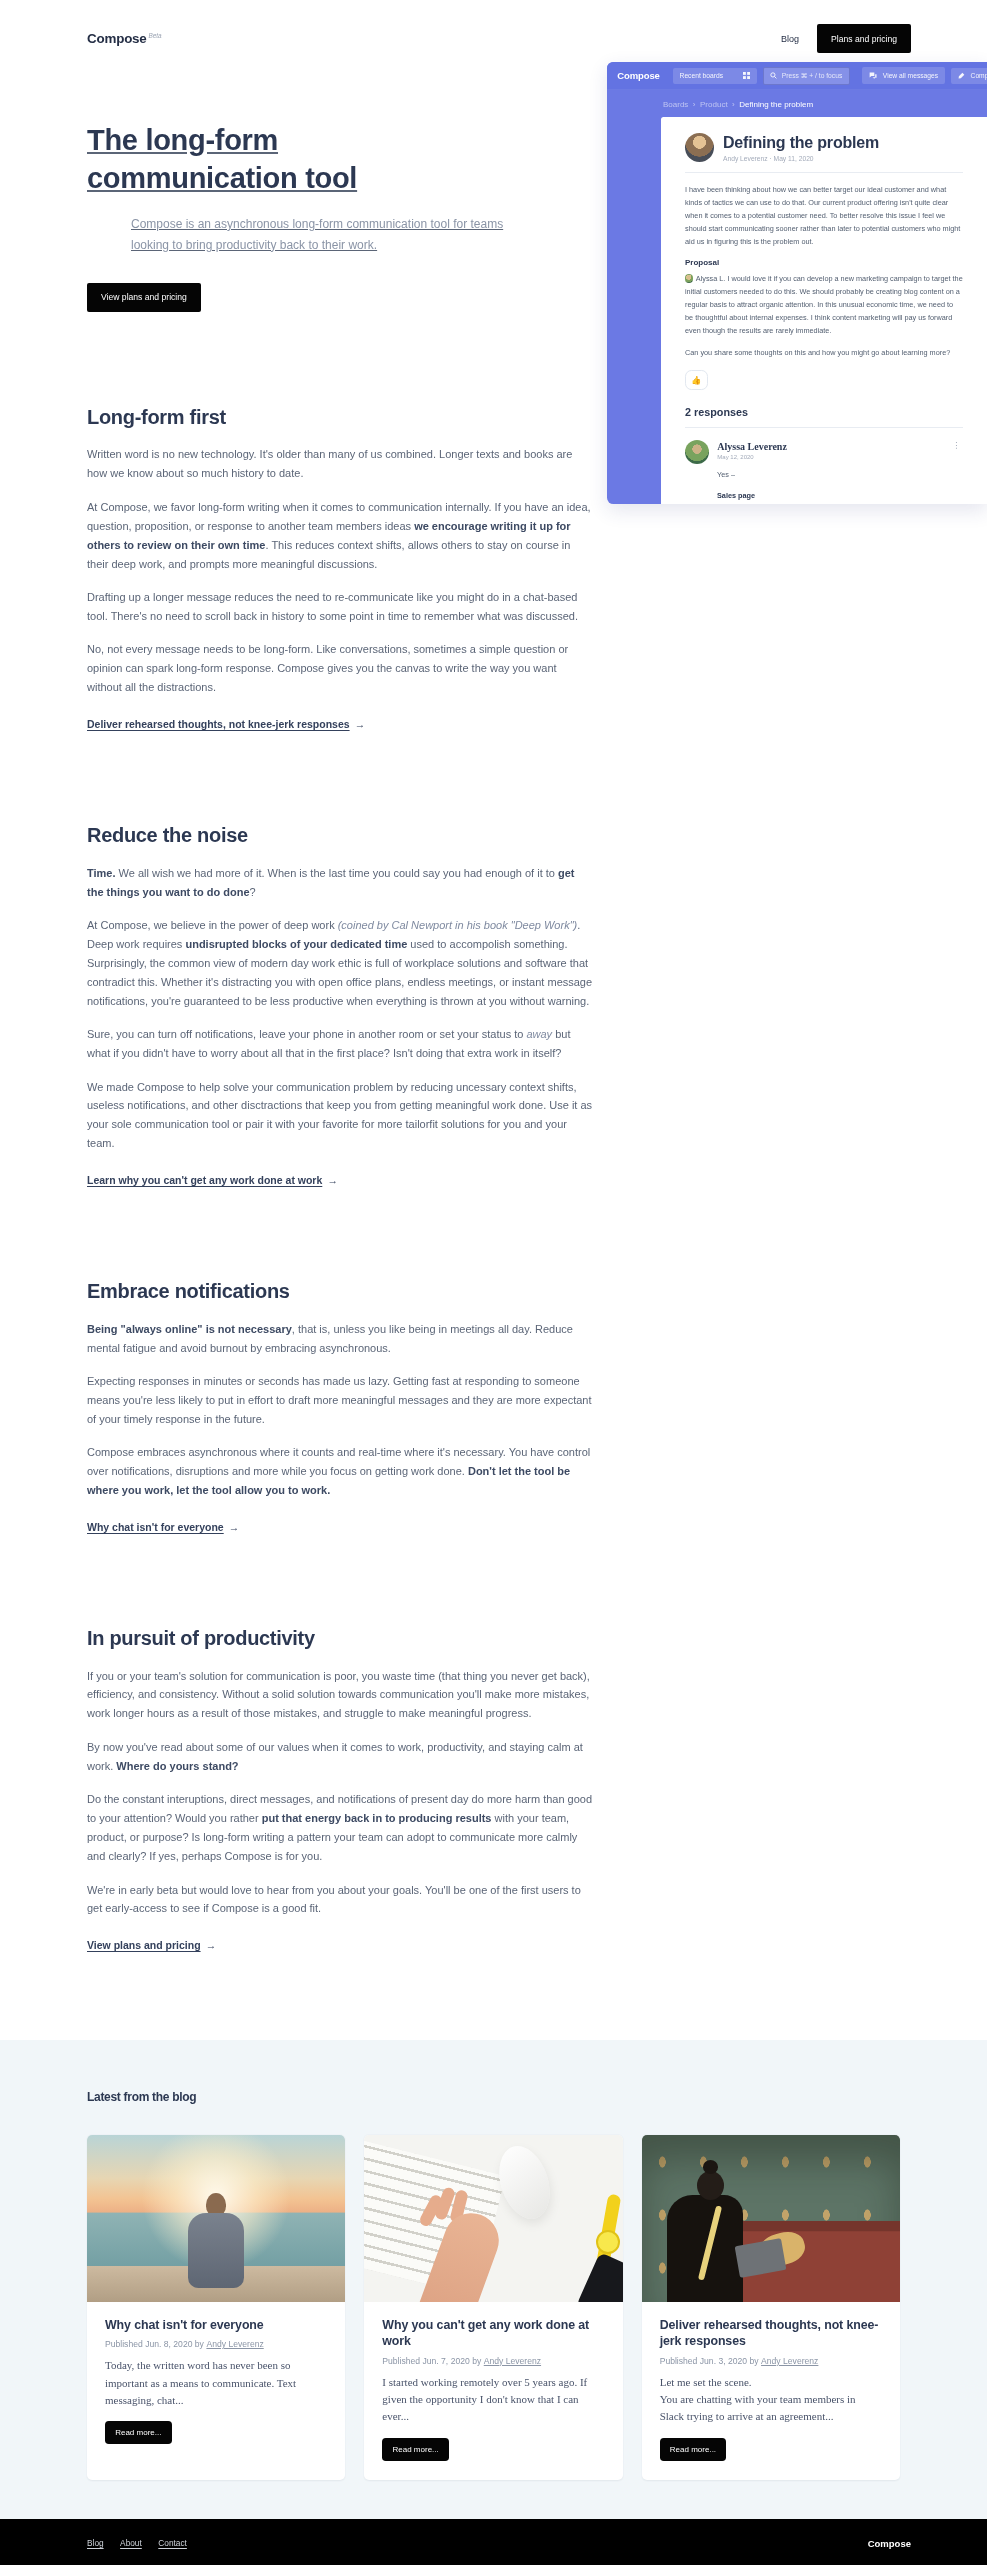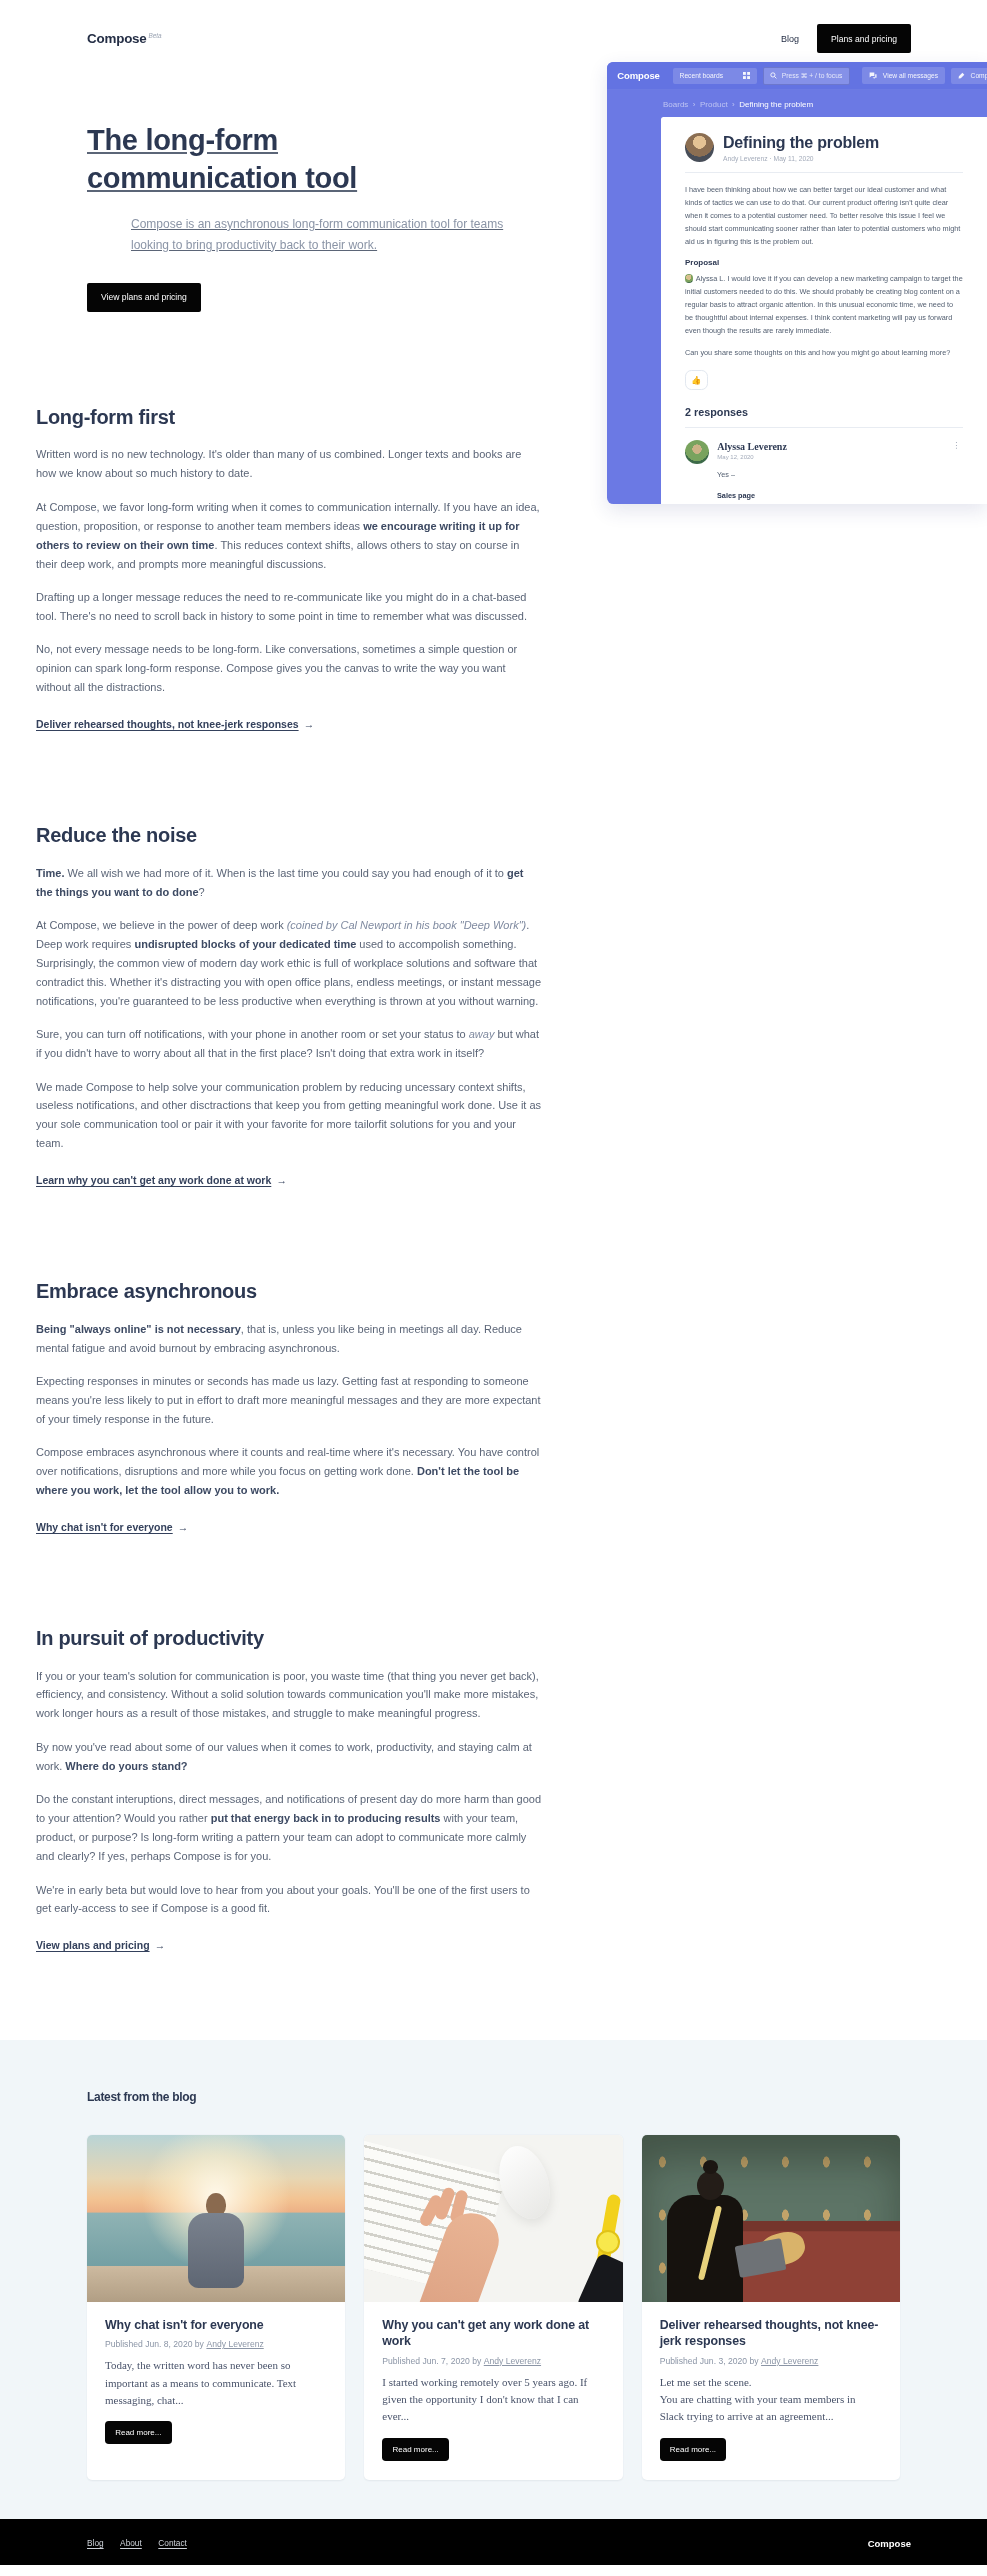--- a/index.html
+++ b/index.html
@@ -67,21 +67,21 @@
   .resp { margin-top:11.5px; }
   .resp-head { display:flex; align-items:flex-start; gap:8.3px; }
   .avatar-alyssa { width:24px; height:24px; background:radial-gradient(circle at 50% 38%, #cdb287 0 24%, #79a35e 25% 62%, #3c6a48 63%); }
   .resp-name { font-size:10px; font-weight:700; color:#2c3852; padding-top:1.3px;font-family:Liberation Serif, serif; }
   .resp-date { font-size:6px; color:#a3abba; margin-top:1.9px; }
   .kebab { margin-left:auto; color:#9aa3b2; font-size:8.3px; letter-spacing:0; cursor:pointer; padding:0 2.5px; }
   .resp-body { margin-left:32px; margin-top:5.7px; }
   .resp-h4 { font-size:7.3px; font-weight:700; color:#2c3852; margin:7.6px 0 1.3px; }
 
   
-  .section { padding-left:36px; max-width:604px; margin-top:94px; }
+  .section { padding-left:87px; max-width:604px; margin-top:94px; }
   .section h2 { font-size:20px; font-weight:800; color:#2c3852; letter-spacing:-0.3px; margin-bottom:16.5px; }
   .section p { font-size:11px; line-height:1.72; color:#5b6577; max-width:506px; margin-bottom:14.6px; }
   .section-link { display:inline-block; margin-top:6.4px; font-size:10.5px; font-weight:700; color:#34415c; text-decoration:none; cursor:pointer; }
   .section-link .lbl { text-decoration:underline; text-underline-offset:1.9px; }
   .section-link .arrow { text-decoration:none; margin-left:5.1px; font-weight:400; }
 
   
   .blog { margin-top:89px; background:#f1f6f9; padding:50px 87px 39px; }
   .blog h2 { font-size:12px; font-weight:800; color:#2c3852; letter-spacing:-0.3px; }
   .blog-grid { display:grid; grid-template-columns:repeat(3, 1fr); gap:19px; margin-top:30.5px; }
@@ -241,27 +241,27 @@
   <p><span>At Compose, we favor long-form writing when it comes to communication internally. If you have an idea, question, proposition, or response to another team members ideas </span><span class="b">we encourage writing it up for others to review on their own time</span><span>. This reduces context shifts, allows others to stay on course in their deep work, and prompts more meaningful discussions.</span></p>
   <p><span>Drafting up a longer message reduces the need to re-communicate like you might do in a chat-based tool. There's no need to scroll back in history to some point in time to remember what was discussed.</span></p>
   <p><span>No, not every message needs to be long-form. Like conversations, sometimes a simple question or opinion can spark long-form response. Compose gives you the canvas to write the way you want without all the distractions.</span></p>
   <a class="section-link"><span class="lbl">Deliver rehearsed thoughts, not knee-jerk responses</span><span class="arrow">→</span></a>
 </section>
 
 <section class="section">
   <h2>Reduce the noise</h2>
   <p><span class="b">Time.</span><span> We all wish we had more of it. When is the last time you could say you had enough of it to </span><span class="b">get the things you want to do done</span><span>?</span></p>
   <p><span>At Compose, we believe in the power of deep work </span><span class="i">(coined by Cal Newport in his book "Deep Work")</span><span>. Deep work requires </span><span class="b">undisrupted blocks of your dedicated time</span><span> used to accompolish something. Surprisingly, the common view of modern day work ethic is full of workplace solutions and software that contradict this. Whether it's distracting you with open office plans, endless meetings, or instant message notifications, you're guaranteed to be less productive when everything is thrown at you without warning.</span></p>
-  <p><span>Sure, you can turn off notifications, with your phone in another room or set your status to </span><span class="i">away</span><span> but what if you didn't have to worry about all that in the first place? Isn't doing that extra work in itself?</span></p>
+  <p><span>Sure, you can turn off notifications, leave your phone in another room or set your status to </span><span class="i">away</span><span> but what if you didn't have to worry about all that in the first place? Isn't doing that extra work in itself?</span></p>
   <p><span>We made Compose to help solve your communication problem by reducing uncessary context shifts, useless notifications, and other disctractions that keep you from getting meaningful work done. Use it as your sole communication tool or pair it with your favorite for more tailorfit solutions for you and your team.</span></p>
   <a class="section-link"><span class="lbl">Learn why you can't get any work done at work</span><span class="arrow">→</span></a>
 </section>
 
 <section class="section">
-  <h2>Embrace asynchronous</h2>
+  <h2>Embrace notifications</h2>
   <p><span class="b">Being "always online" is not necessary</span><span>, that is, unless you like being in meetings all day. Reduce mental fatigue and avoid burnout by embracing asynchronous.</span></p>
   <p><span>Expecting responses in minutes or seconds has made us lazy. Getting fast at responding to someone means you're less likely to put in effort to draft more meaningful messages and they are more expectant of your timely response in the future.</span></p>
   <p><span>Compose embraces asynchronous where it counts and real-time where it's necessary. You have control over notifications, disruptions and more while you focus on getting work done. </span><span class="b">Don't let the tool be where you work, let the tool allow you to work.</span></p>
   <a class="section-link"><span class="lbl">Why chat isn't for everyone</span><span class="arrow">→</span></a>
 </section>
 
 <section class="section">
   <h2>In pursuit of productivity</h2>
   <p><span>If you or your team's solution for communication is poor, you waste time (that thing you never get back), efficiency, and consistency. Without a solid solution towards communication you'll make more mistakes, work longer hours as a result of those mistakes, and struggle to make meaningful progress.</span></p>
   <p><span>By now you've read about some of our values when it comes to work, productivity, and staying calm at work. </span><span class="b">Where do yours stand?</span></p>

